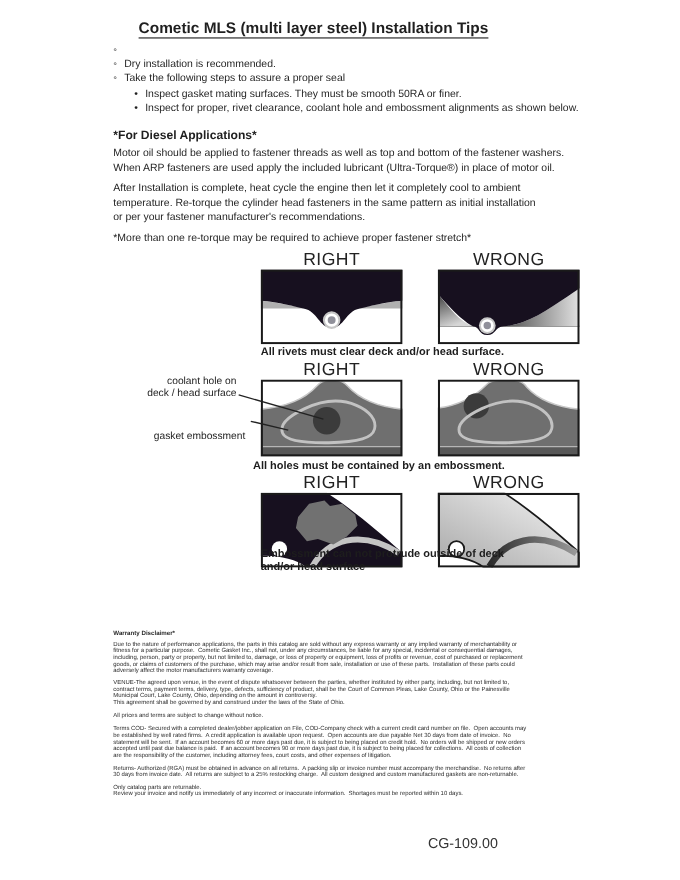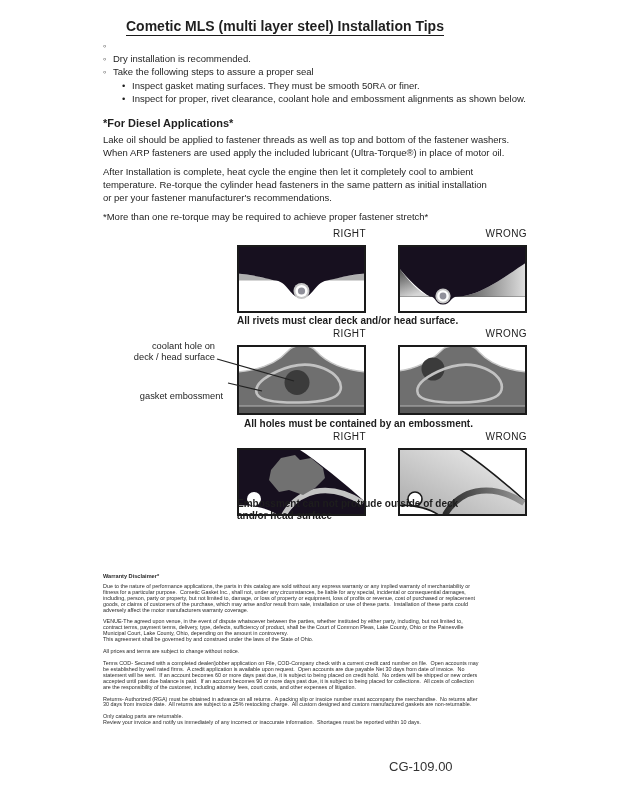--- a/index.html
+++ b/index.html
@@ -7,21 +7,21 @@
         font-family:"Liberation Sans",sans-serif;color:#1f1f1f;}
   .abs{position:absolute;}
   .title{font-size:14px;font-weight:bold;border-bottom:1.6px solid #1a1a1a;padding-bottom:1px;margin-left:11px;}
   .body-txt{font-size:9.5px;line-height:13.2px;}
   .pre{white-space:pre;}
   .preline{white-space:pre-line;}
   .bullet-row{display:flex;}
   .marker{width:10px;flex:0 0 10px;}
   .sub{margin-left:19px;}
   .bold{font-weight:bold;}
-  .rw-label{width:129px;text-align:right;font-size:10px;font-weight:500;letter-spacing:.4px;color:#222;}
+  .rw-label{width:129px;text-align:center;font-size:16px;font-weight:500;letter-spacing:.4px;color:#222;}
   .caption{font-size:10px;font-weight:700;line-height:12px;color:#1d1d1d;}
   .side-label{font-size:9.3px;line-height:10.5px;text-align:right;color:#1d1d1d;}
   .warranty{font-size:5.4px;line-height:5.9px;color:#2a2a2a;}
   .warranty .hd{font-weight:bold;font-size:5.6px;margin-bottom:4px;}
   .warranty .p{margin-bottom:6px;}
   .footer-code{font-size:13px;color:#333;}
   svg{display:block;}
 </style>
 </head>
 <body>
@@ -48,21 +48,21 @@
       <span class="marker">•</span>
       <span>Inspect gasket mating surfaces.  They must be smooth 50RA or finer.</span>
     </div>
     <div class="bullet-row sub">
       <span class="marker">•</span>
       <span>Inspect for proper, rivet clearance, coolant hole and embossment alignments as shown below.</span>
     </div>
   </div>
 
   <div class="abs body-txt bold" style="left:103px;top:117px;font-size:11px;">*For Diesel Applications*</div>
-  <div class="abs body-txt pre" style="left:103px;top:133px;line-height:13px;">Lake oil should be applied to fastener threads as well as top and bottom of the fastener washers.
+  <div class="abs body-txt pre" style="left:103px;top:133px;line-height:13px;">Motor oil should be applied to fastener threads as well as top and bottom of the fastener washers.
 When ARP fasteners are used apply the included lubricant (Ultra-Torque®) in place of motor oil.</div>
   <div class="abs body-txt pre" style="left:103px;top:165px;line-height:13px;">After Installation is complete, heat cycle the engine then let it completely cool to ambient
 temperature. Re-torque the cylinder head fasteners in the same pattern as initial installation
 or per your fastener manufacturer's recommendations.</div>
   <div class="abs body-txt" style="left:103px;top:210px;">*More than one re-torque may be required to achieve proper fastener stretch*</div>
 
   <div class="abs rw-label" style="left:237px;top:228px;">RIGHT</div>
   <div class="abs rw-label" style="left:398px;top:228px;">WRONG</div>
 
   <div class="abs" style="left:237px;top:245px;">
@@ -128,21 +128,21 @@
       <rect x="0" y="0" width="129" height="70" fill="#ffffff"></rect>
       <path d="M0,26 C20,23.5 34,15 44,5 C47,1.5 51,1 56,1 H70 C75,1 78,3 81,7 C91,18 107,25 129,27 V70 H0 Z" fill="#6f6f6f" stroke="#c8c8c8" stroke-width="1.4"></path>
       <rect x="1.5" y="61" width="126" height="7.5" fill="#585858"></rect>
       <line x1="1.5" y1="61" x2="127.5" y2="61" stroke="#b5b5b5" stroke-width="1"></line>
       <circle cx="35" cy="24" r="11.5" fill="#3b3b3b"></circle>
       <path d="M20,49 C17,42 24,34 40,26.5 C56,19 73,17.5 87,23.5 C99,28.5 105.5,37 103.5,45 C101.5,53 90,57 62,57.5 C40,57.8 23,55.5 20,49 Z" fill="none" stroke="#c2c2c2" stroke-width="2.6"></path>
       <rect x="1" y="1" width="127" height="68" fill="none" stroke="#1a1a1a" stroke-width="2"></rect>
     </svg>
   </div>
 
-  <div class="abs caption" style="left:244px;top:418px;text-align:center;">All holes must be contained by an embossment.</div>
+  <div class="abs caption" style="left:230px;top:418px;text-align:center;">All holes must be contained by an embossment.</div>
 
   <div class="abs rw-label" style="left:237px;top:431px;">RIGHT</div>
   <div class="abs rw-label" style="left:398px;top:431px;">WRONG</div>
 
   <div class="abs" style="left:237px;top:448px;">
     <svg width="129" height="68" viewBox="0 0 129 68">
       <rect x="0" y="0" width="129" height="68" fill="#ffffff"></rect>
       <path d="M60,0 C82,14 108,36 126,52 L129,55 V68 H42 C32,60 14,56.5 0,57.5 V0 Z" fill="#17101f"></path>
       <path d="M47,67 C55,53 66,46 78,43.5 C96,40 112,46 126,55" fill="none" stroke="#c4c4c4" stroke-width="5.5"></path>
       <path d="M34,22 L44,10 L58,7 L63,12 L74,10 L86,20 L88,30 L78,40 L66,47 L52,42 L42,44 L32,32 Z" fill="#717171"></path>

